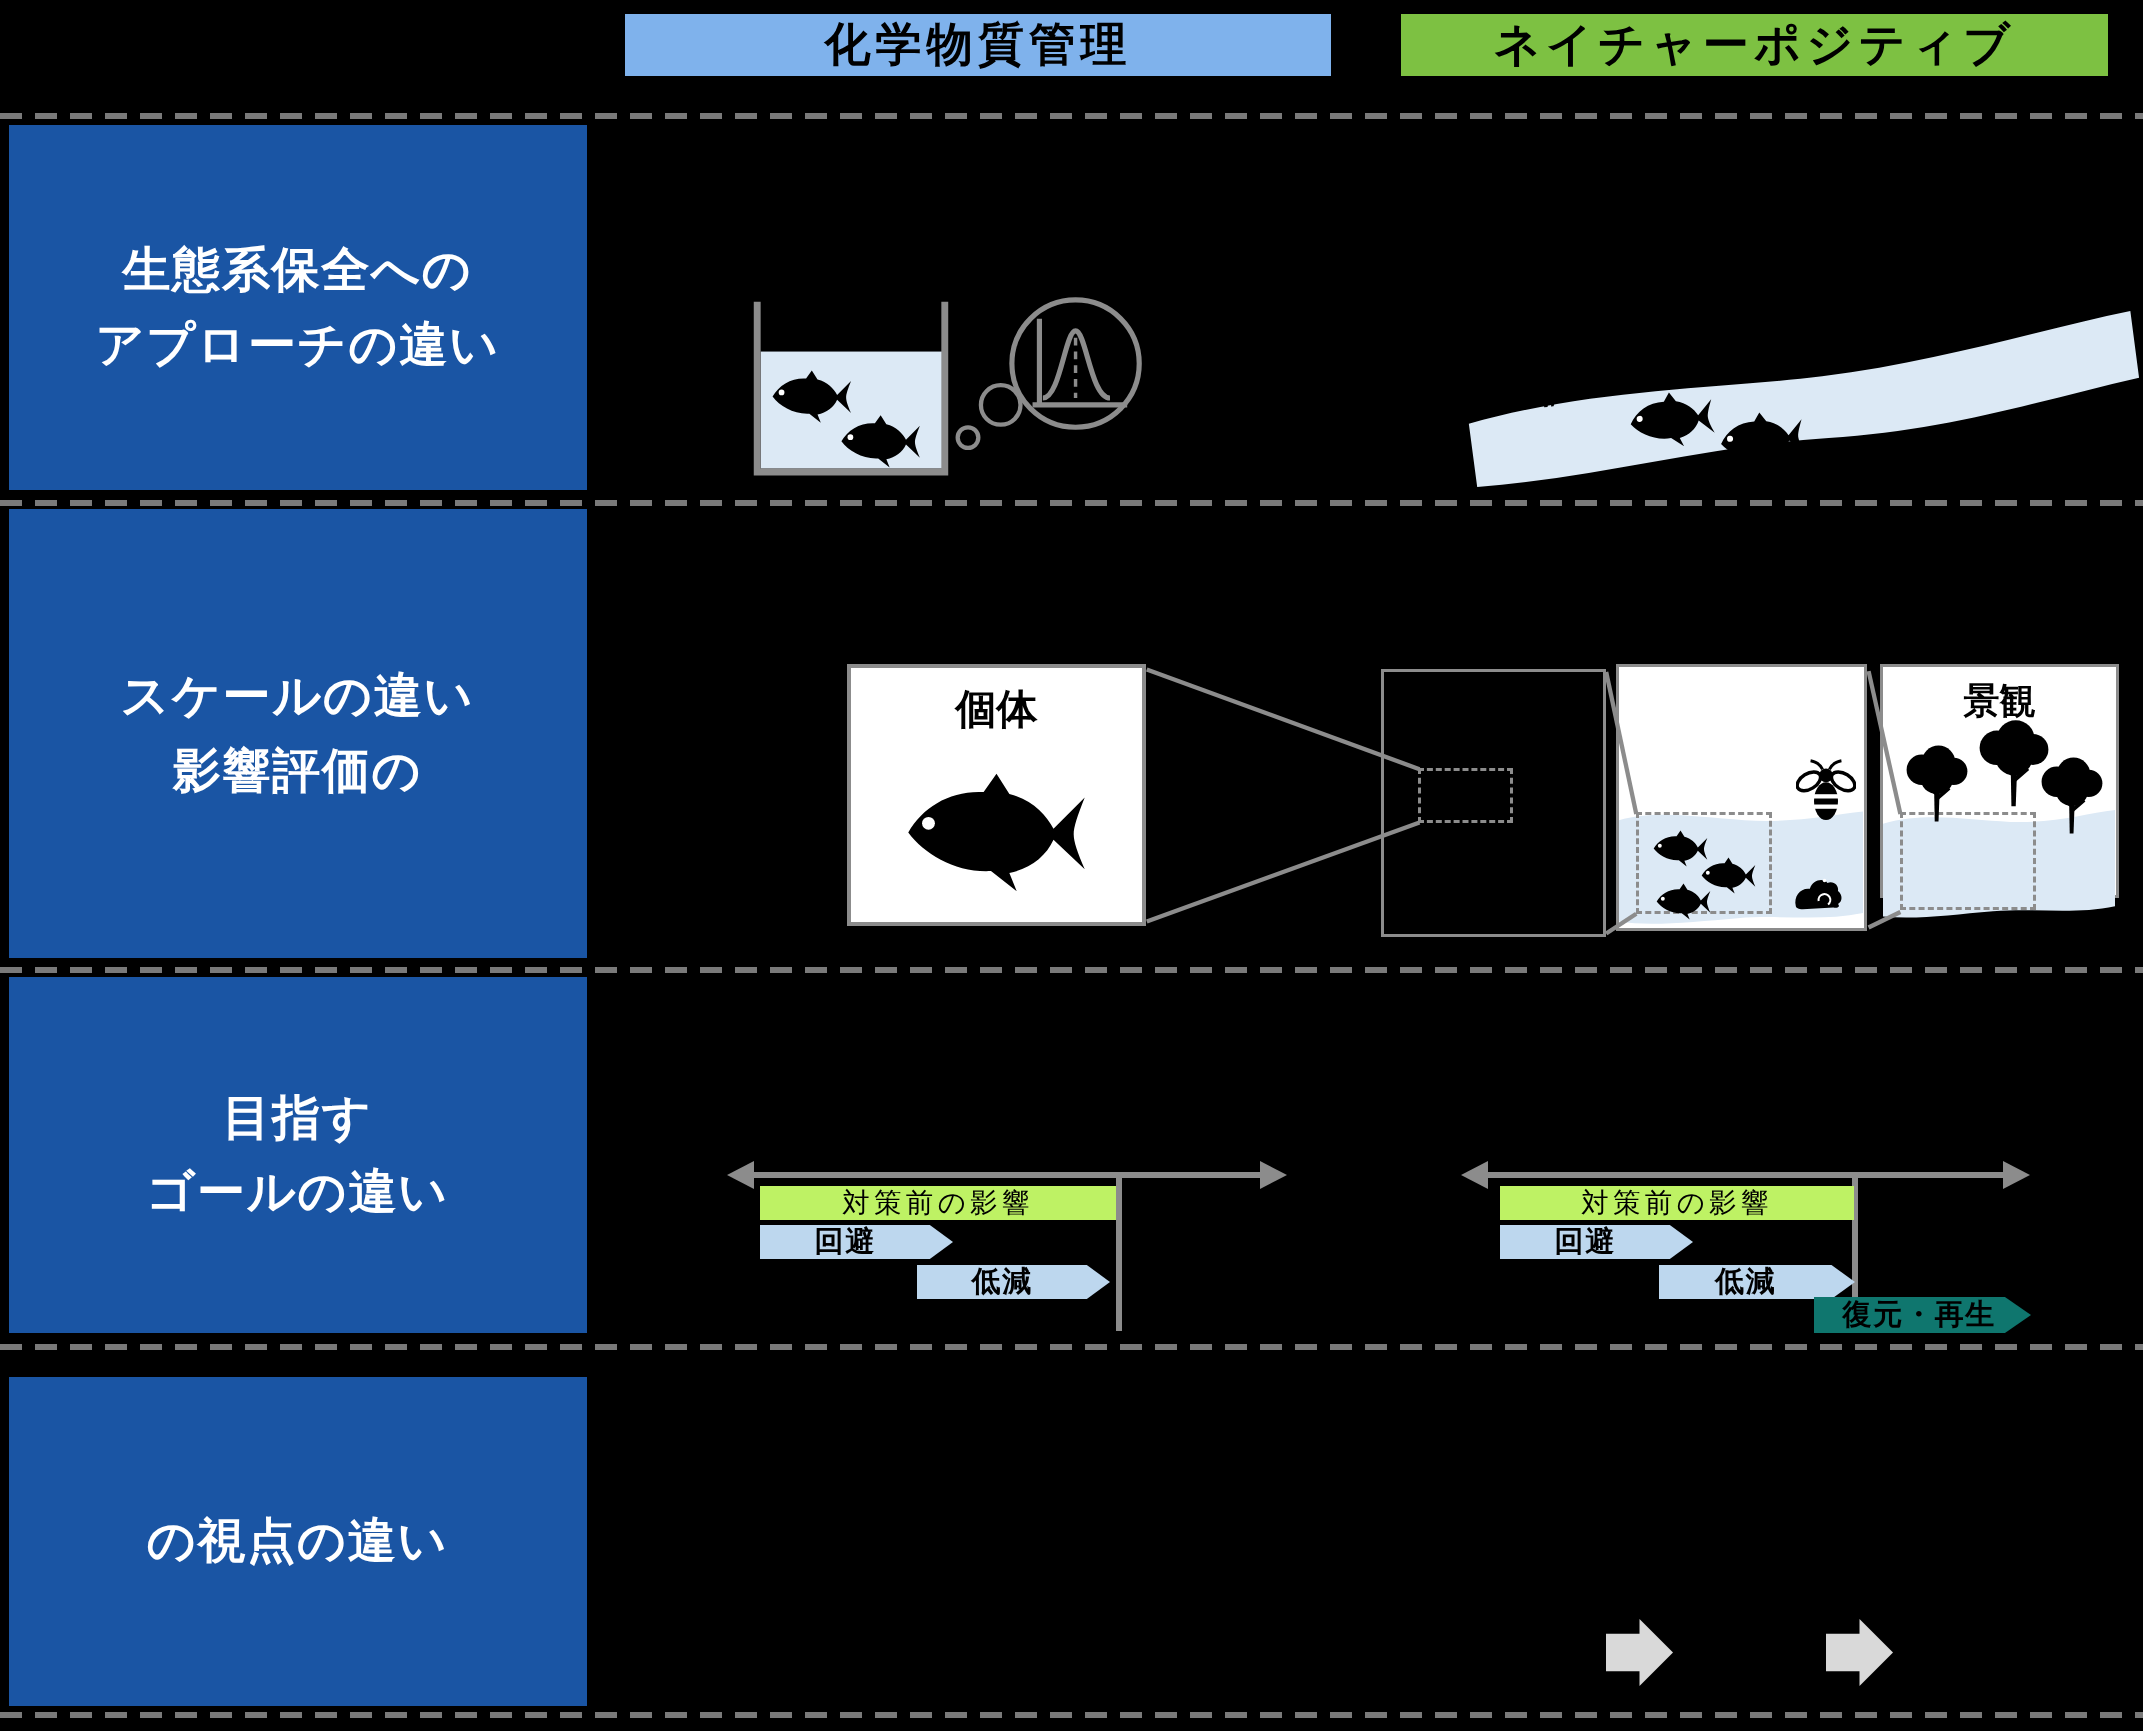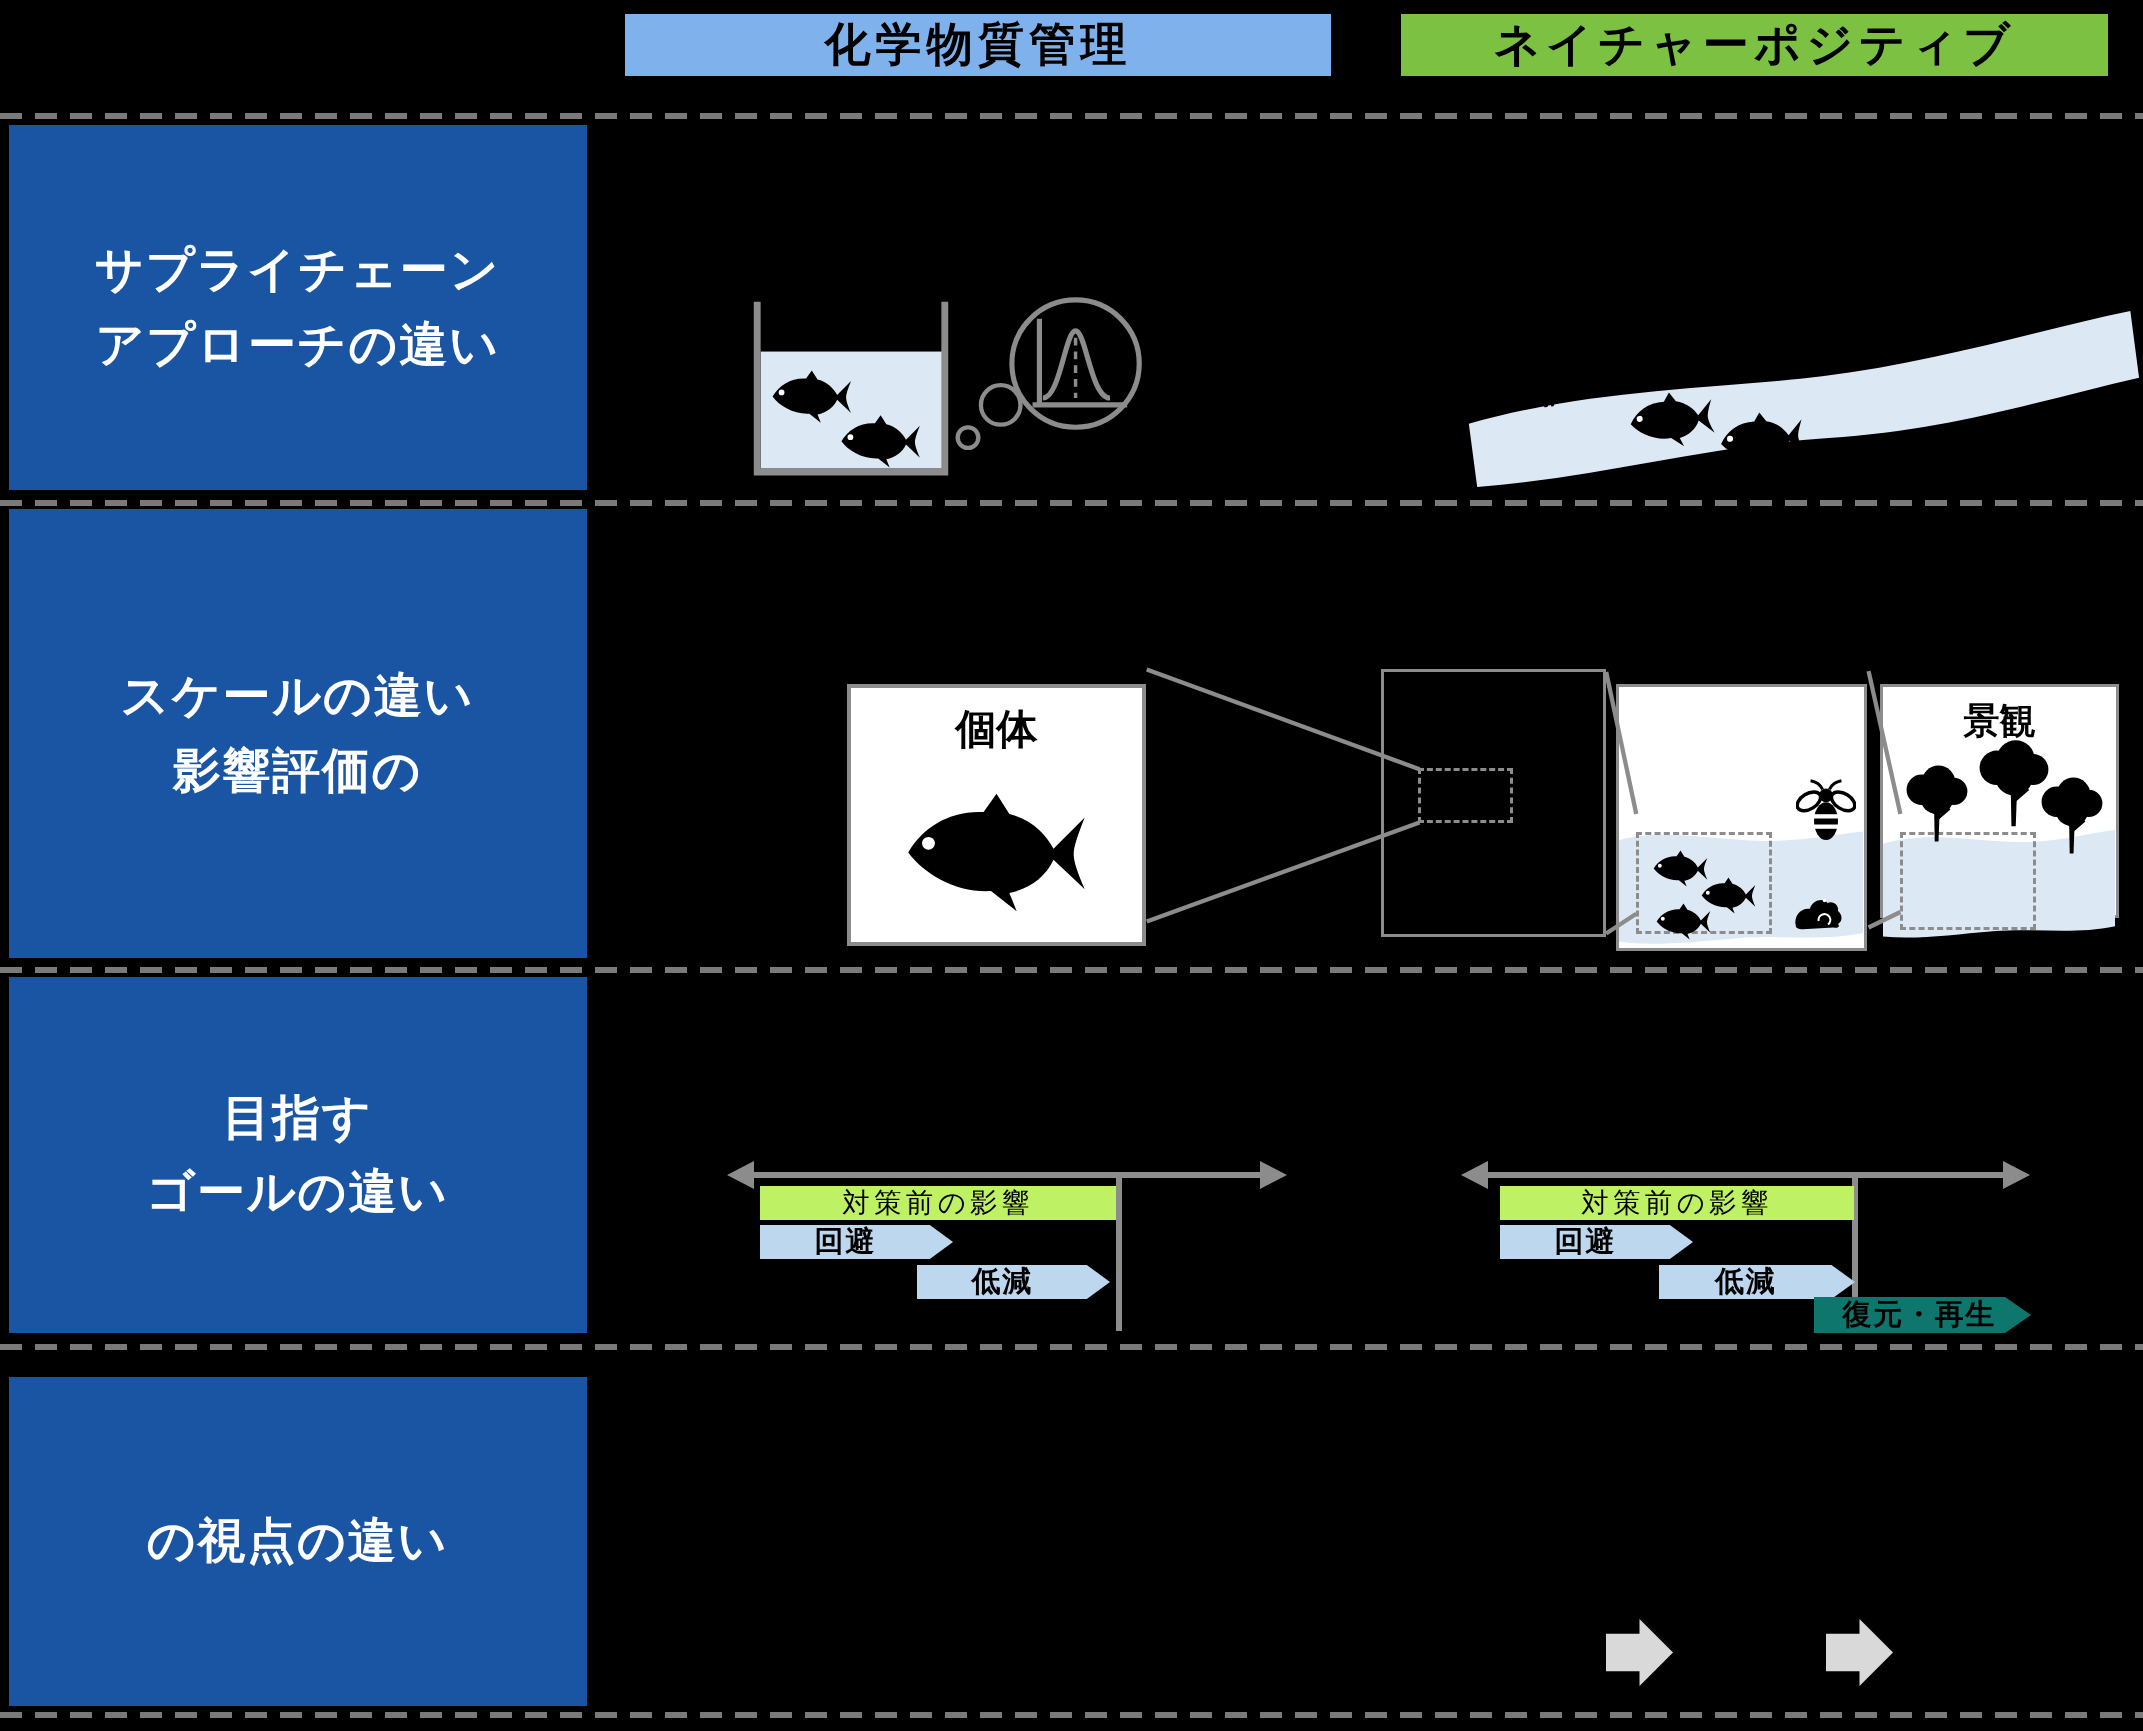--- a/index.html
+++ b/index.html
@@ -14,21 +14,21 @@
   #hdr-chem{left:625px;top:13.8px;width:706px;height:62px;background:#7FB2EC;}
   #hdr-np{left:1401px;top:13.8px;width:707px;height:62px;background:#7DC142;}
   
   .divider{left:0;width:2143px;height:6px;
     background:repeating-linear-gradient(90deg,#7a7a7a 0 22.4px,transparent 22.4px 35px);}
   
   .rowlabel{left:8.6px;width:578px;background:#1A55A4;color:#fff;
     display:flex;flex-direction:column;align-items:center;justify-content:center;
     font-size:48px;font-weight:bold;letter-spacing:1.7px;line-height:1.55;text-align:center;}
   
-  .whitebox{background:#fff;border:4.3px solid #8C8C8C;box-sizing:border-box;margin-top:20px;}
+  .whitebox{background:#fff;border:4.3px solid #8C8C8C;box-sizing:border-box;}
   .boxtitle{width:100%;text-align:center;font-weight:bold;color:#000;}
   .dashedrect{border:3.4px dashed #8C8C8C;box-sizing:border-box;background:transparent;}
   
   .axis-line{height:6px;background:#8C8C8C;}
   .ah{width:0;height:0;border-top:14.6px solid transparent;border-bottom:14.6px solid transparent;}
   .ah-left{border-right:27.5px solid #8C8C8C;}
   .ah-right{border-left:27.5px solid #8C8C8C;}
   .vline{width:6px;background:#8C8C8C;}
   .impactbar{background:#bef264;color:#000;display:flex;align-items:center;justify-content:center;
     font-size:27.5px;letter-spacing:4.3px;}
@@ -80,21 +80,21 @@
   <div class="abs hdr" id="hdr-chem">化学物質管理</div>
   <div class="abs hdr" id="hdr-np">ネイチャーポジティブ</div>
 
   <div class="abs divider" style="top:113px"></div>
   <div class="abs divider" style="top:500px"></div>
   <div class="abs divider" style="top:967px"></div>
   <div class="abs divider" style="top:1344px"></div>
   <div class="abs divider" style="top:1712px"></div>
 
   <div class="abs rowlabel" style="top:125px;height:365px">
-    <div>サプライチェーン</div>
+    <div>生態系保全への</div>
     <div>アプローチの違い</div>
   </div>
   <div class="abs rowlabel" style="top:509px;height:449px">
     <div>スケールの違い</div>
     <div>影響評価の</div>
   </div>
   <div class="abs rowlabel" style="top:977px;height:356px">
     <div>目指す</div>
     <div>ゴールの違い</div>
   </div>

